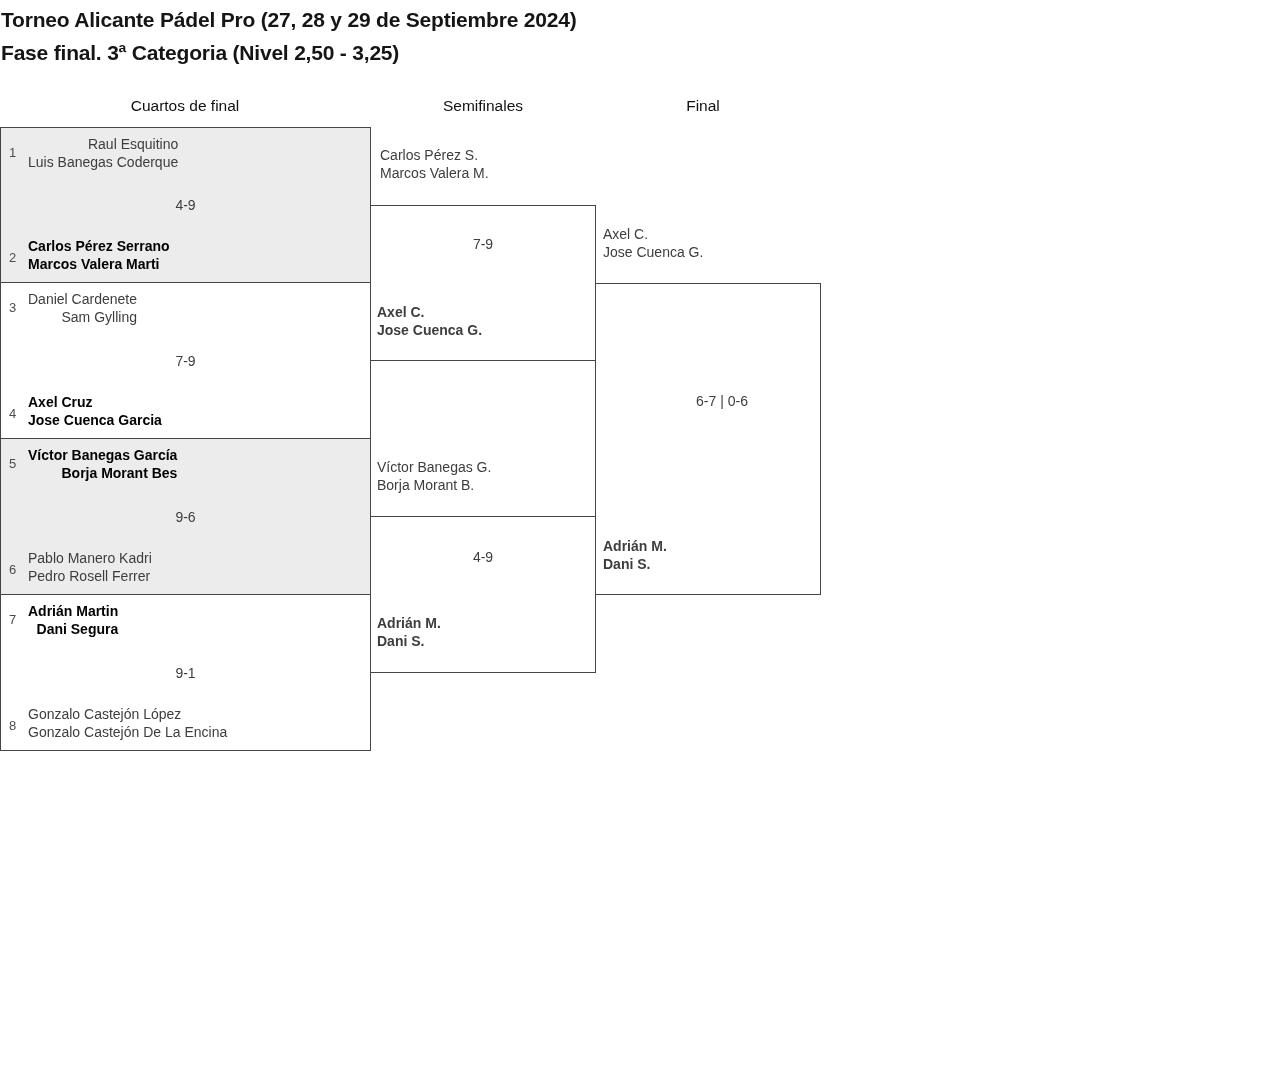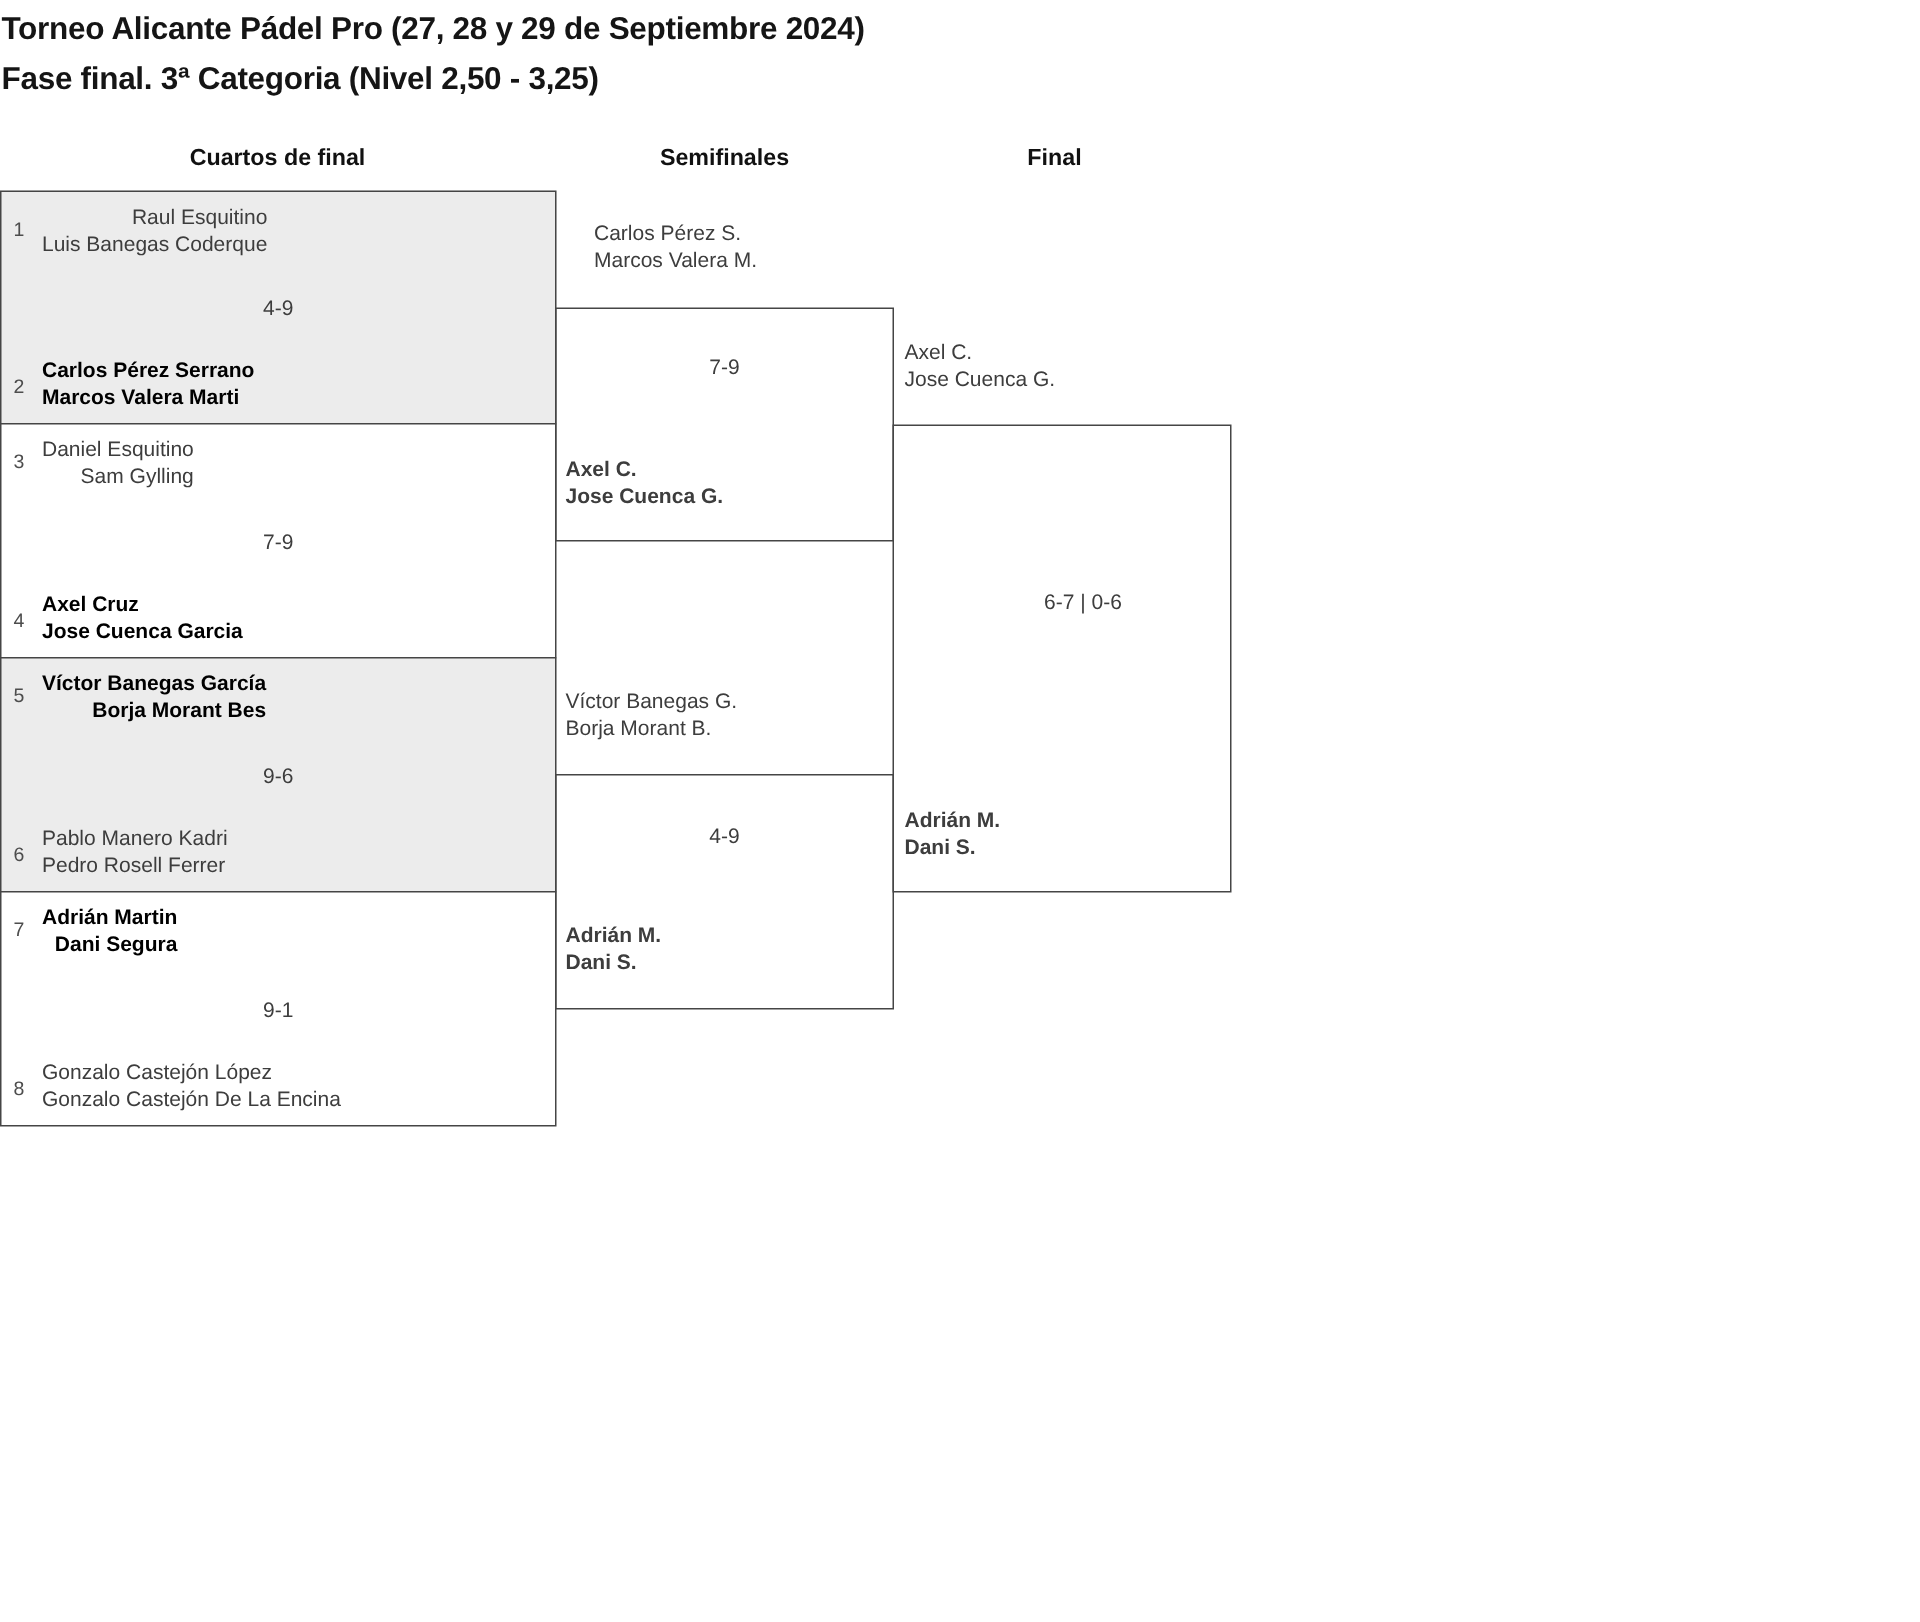--- a/index.html
+++ b/index.html
@@ -20,21 +20,21 @@
   .dot { position:absolute; border-radius:50%; }
   .dot-blue-top    { left:10px; top:14px; width:13px; height:13px; }
   .dot-green-big   { left:32px; top:6px;  width:22px; height:22px; }
   .dot-orange      { left:20px; top:29px; width:17px; height:17px; }
   .dot-green-small { left:37px; top:46px; width:10px; height:10px; }
   .dot-blue-bottom { left:3px;  top:43px; width:18px; height:18px; }
   .logo-text { position:absolute; left:58px; top:7px; font-size:33px; font-weight:700;
                letter-spacing:-2px; line-height:52px; }
 
   
-  .col-header { position:absolute; top:97px; font-size:15.5px; font-weight:700;
+  .col-header { position:absolute; top:97px; font-size:15.5px; font-weight:400;
                 text-align:center; color:#111; }
   .ch1 { left:0px;   width:370px; }
   .ch2 { left:370px; width:226px; }
   .ch3 { left:590px; width:226px; }
 
   
   .match { position:absolute; left:0; width:371px; border:1px solid #454545; background:#fff; }
   .q1 { top:127px; height:156px; }
   .q2 { top:282px; height:157px; }
   .q3 { top:438px; height:157px; }
@@ -55,21 +55,21 @@
 
   
   .rbox { position:absolute; border:1px solid #454545; background:transparent; }
   .sf1 { left:370px; top:205px; width:226px; height:156px; }
   .sf2 { left:370px; top:516px; width:226px; height:157px; }
   .fin { left:595px; top:283px; width:226px; height:312px; }
 
   
   .rlabel { position:absolute; font-size:14px; line-height:17.5px; color:#3d3d3d; }
   .rscore { position:absolute; text-align:center; font-size:14px; color:#3d3d3d; }
-  .sf1-t1 { left:396px; top:147px; }
+  .sf1-t1 { left:380px; top:147px; }
   .sf1-sc { left:370px; width:226px; top:236px; }
   .sf1-t2 { left:377px; top:304px; }
   .sf2-t1 { left:377px; top:459px; }
   .sf2-sc { left:370px; width:226px; top:549px; }
   .sf2-t2 { left:377px; top:615px; }
   .fin-t1 { left:603px; top:226px; }
   .fin-sc { left:595px; width:226px; top:393px;margin-left:14px; }
   .fin-t2 { left:603px; top:538px; }
 </style>
 </head>
@@ -105,21 +105,21 @@
     <span class="seed seed-bottom">2</span>
     <div class="team team-bottom winner">
       <div>Carlos Pérez Serrano</div>
       <div>Marcos Valera Marti</div>
     </div>
   </div>
 
   <div class="match q2">
     <span class="seed seed-top">3</span>
     <div class="team team-top">
-      <div>Daniel Esquitino</div>
+      <div>Daniel Cardenete</div>
       <div>Sam Gylling</div>
     </div>
     <div class="score">7-9</div>
     <span class="seed seed-bottom">4</span>
     <div class="team team-bottom winner">
       <div>Axel Cruz</div>
       <div>Jose Cuenca Garcia</div>
     </div>
   </div>
 

